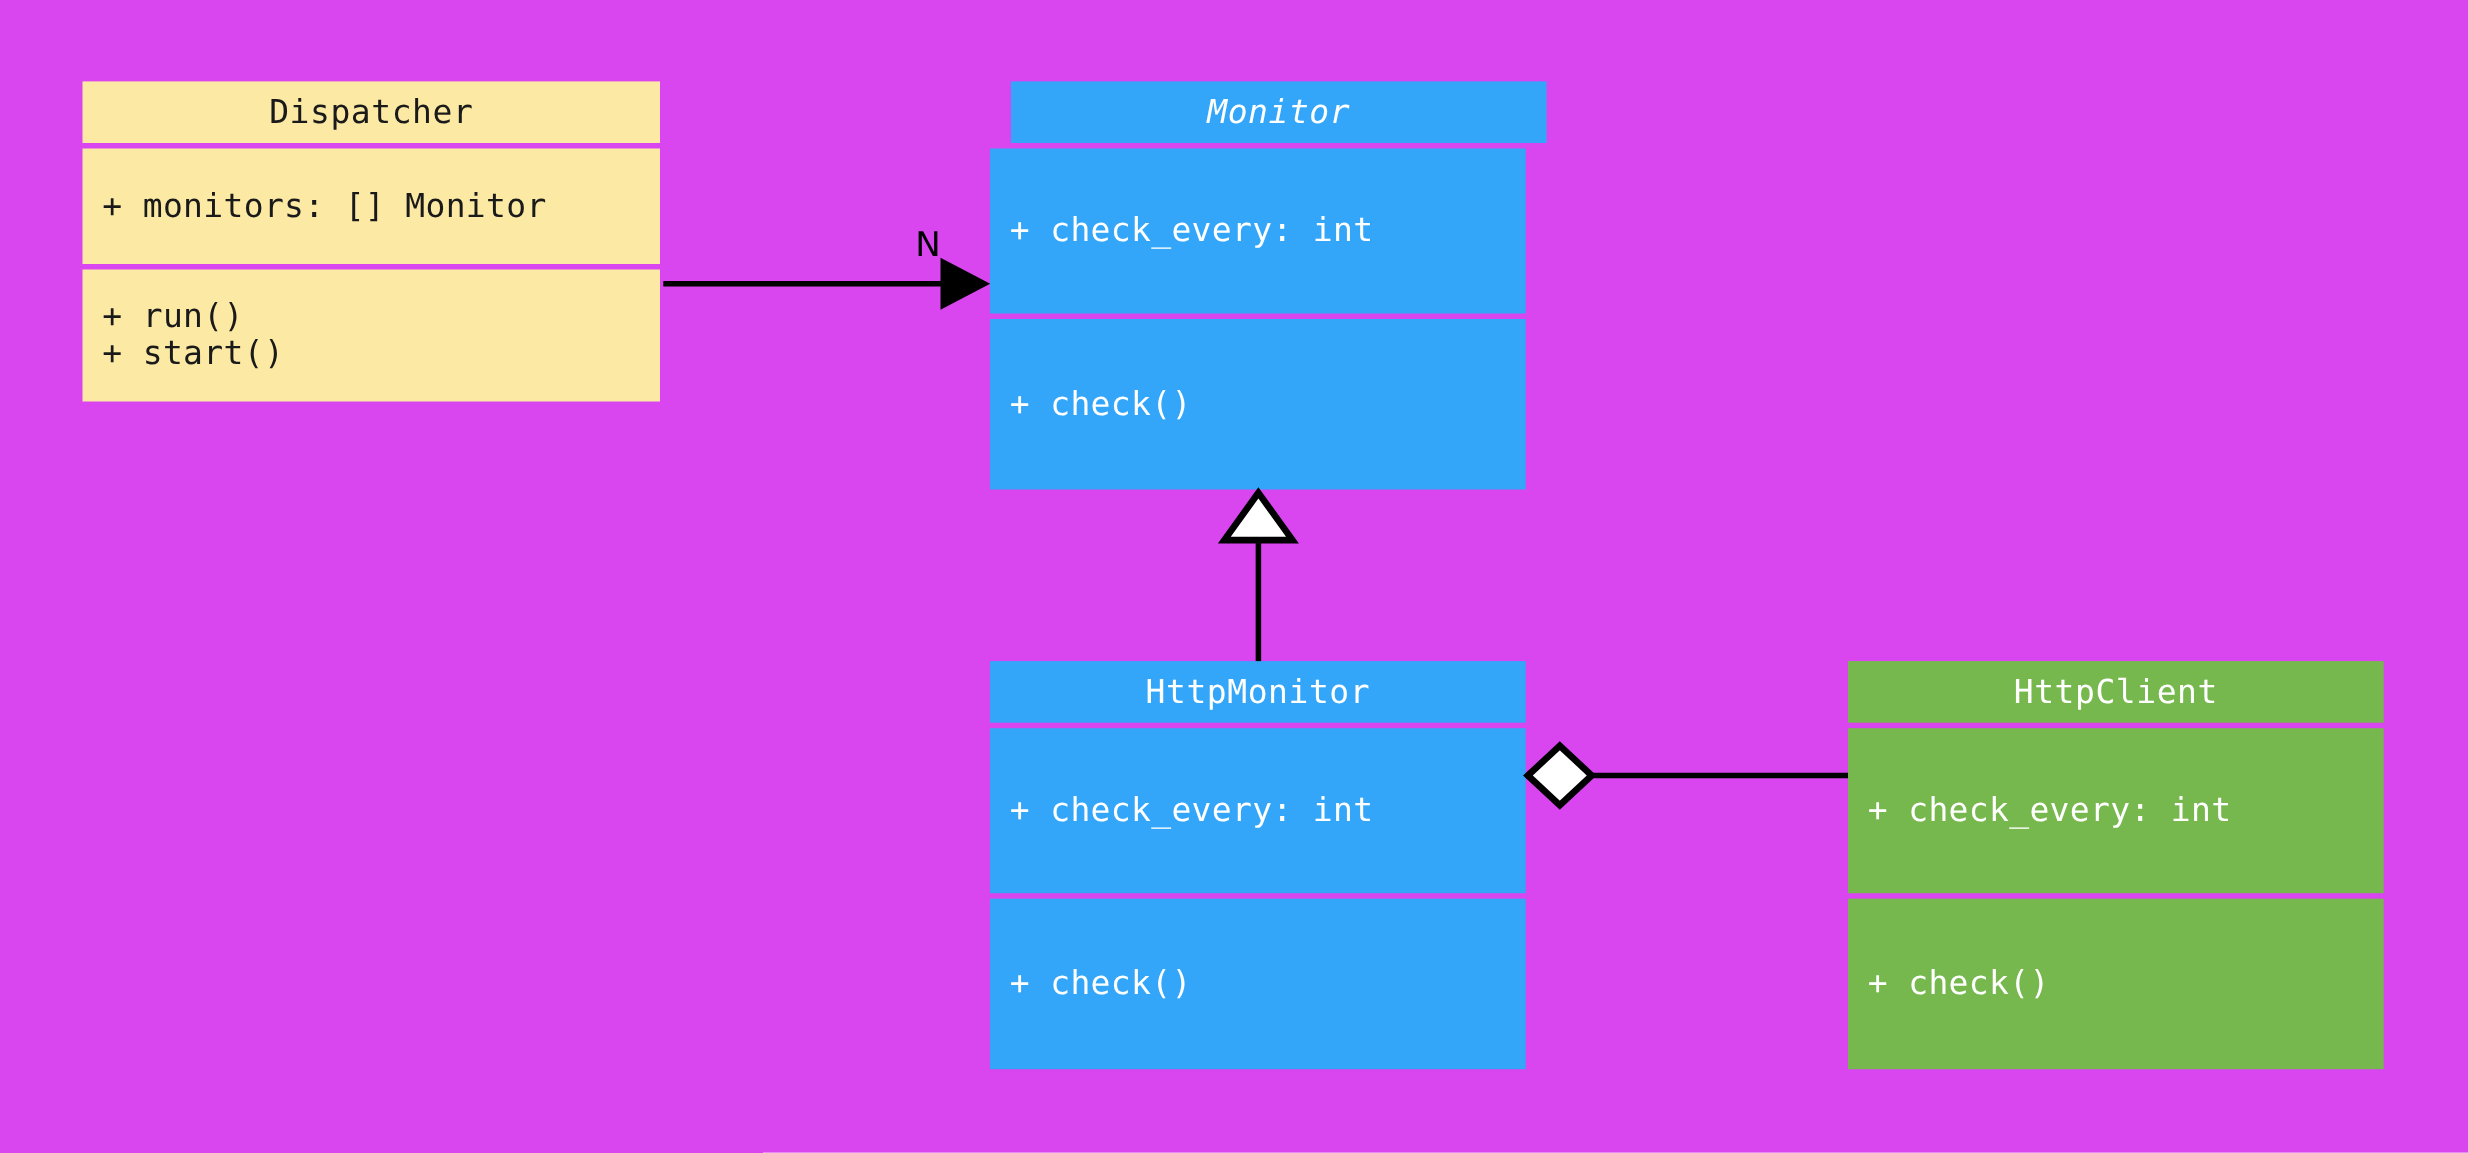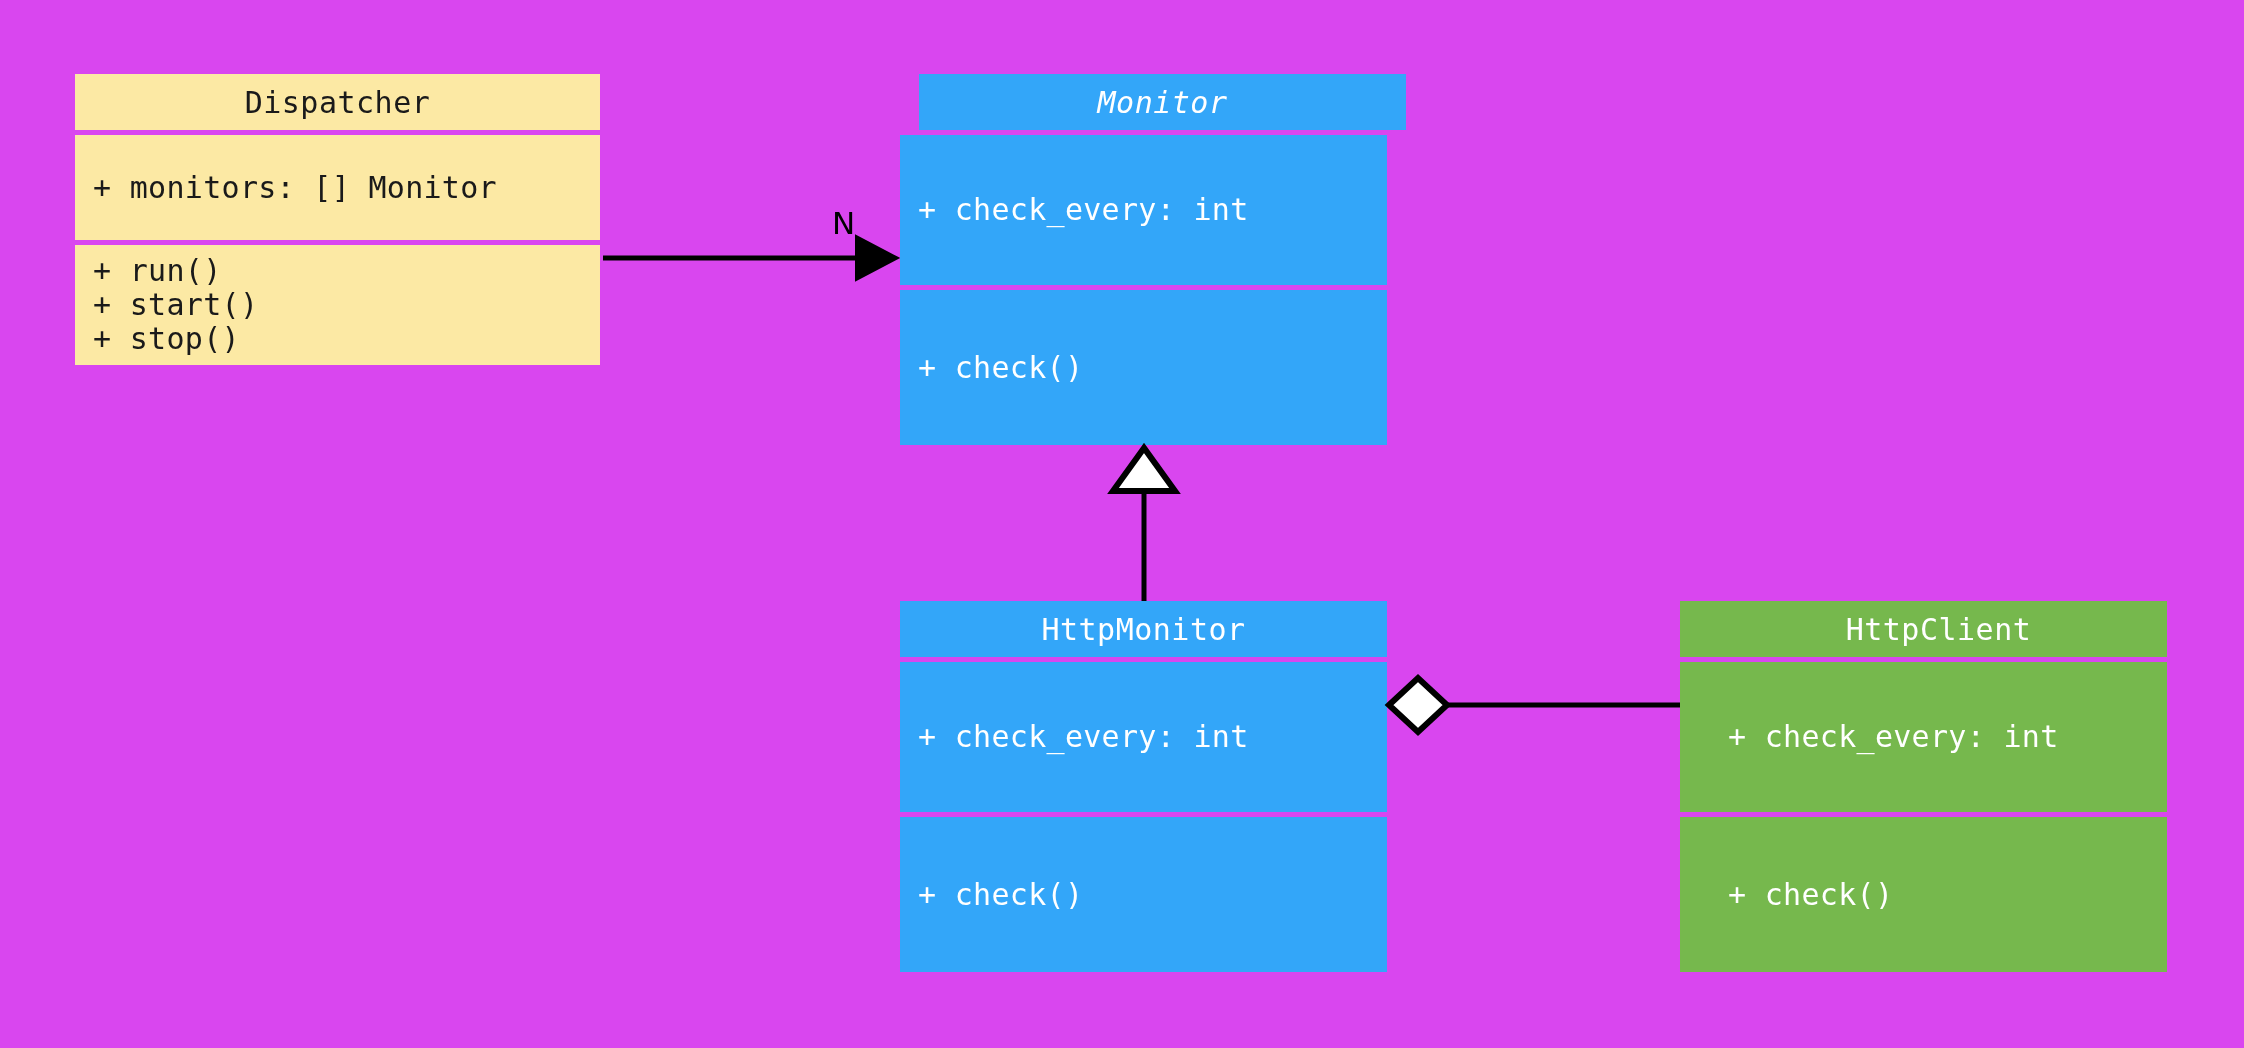--- a/index.html
+++ b/index.html
@@ -62,21 +62,21 @@
   .theme-yellow .compartment { background: #fce9a4; }
   .theme-yellow .cls-title,
   .theme-yellow .cls-line { color: #1a1a1a; }
   
   .theme-blue .compartment { background: #33a6f9; }
   .theme-blue .cls-title,
   .theme-blue .cls-line { color: #ffffff; }
   
   .theme-green .compartment { background: #76b84d; }
   .theme-green .cls-title,
-  .theme-green .cls-line { color: #ffffff; padding-left: 30px; }
+  .theme-green .cls-line { color: #ffffff; }
 
   
   .edge-svg {
     position: absolute;
     left: 0;
     top: 0;
     width: 2244px;
     height: 1048px;
     pointer-events: none;
     overflow: visible;
@@ -111,21 +111,20 @@
 <div id="canvas">
 
   <div class="uml-class theme-yellow" style="left:75px; top:74px; width:525px;">
     <div class="compartment cls-title" style="height:56px;">Dispatcher</div>
     <div class="compartment cls-body" style="height:105px;">
       <div class="cls-line">+ monitors: [] Monitor</div>
     </div>
     <div class="compartment cls-body" style="height:120px;">
       <div class="cls-line">+ run()</div>
       <div class="cls-line">+ start()</div>
-      <div class="cls-line">+ stop()</div>
     </div>
   </div>
 
   <div class="uml-class theme-blue" style="left:900px; top:74px; width:487px;">
     <div class="compartment cls-title abstract" style="height:56px;">Monitor</div>
     <div class="compartment cls-body" style="height:150px;">
       <div class="cls-line">+ check_every: int</div>
     </div>
     <div class="compartment cls-body" style="height:155px;">
       <div class="cls-line">+ check()</div>

